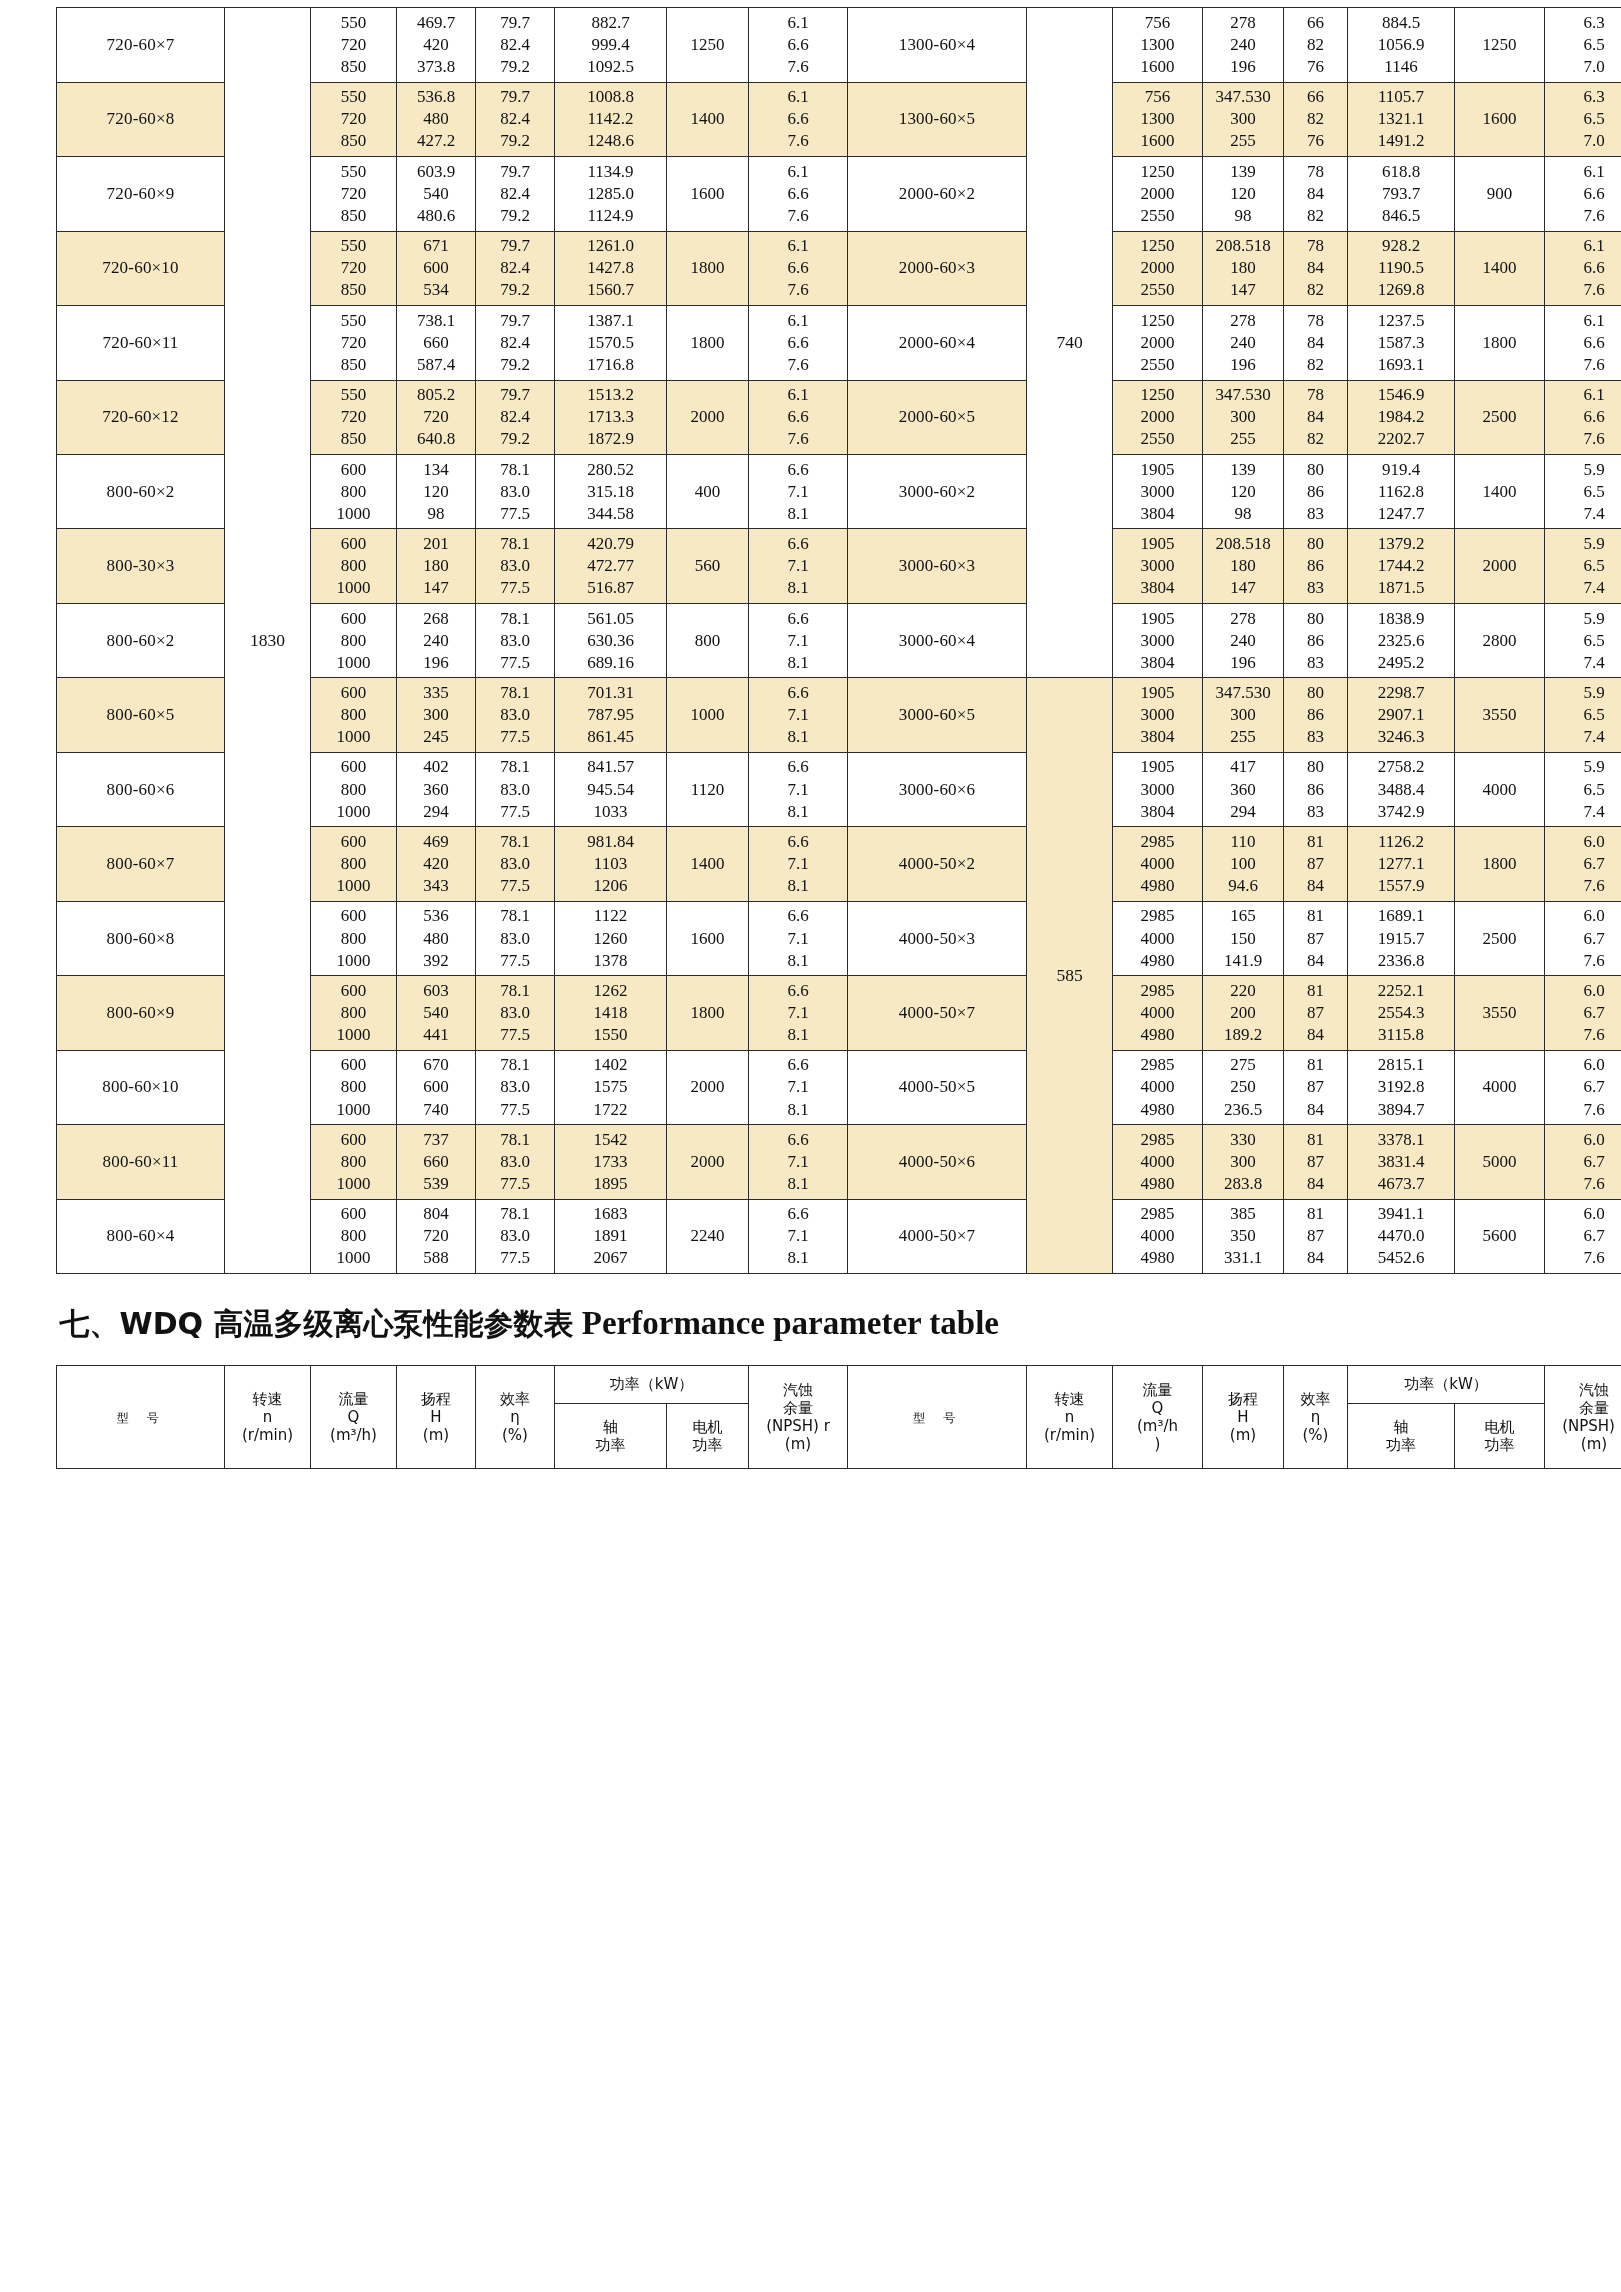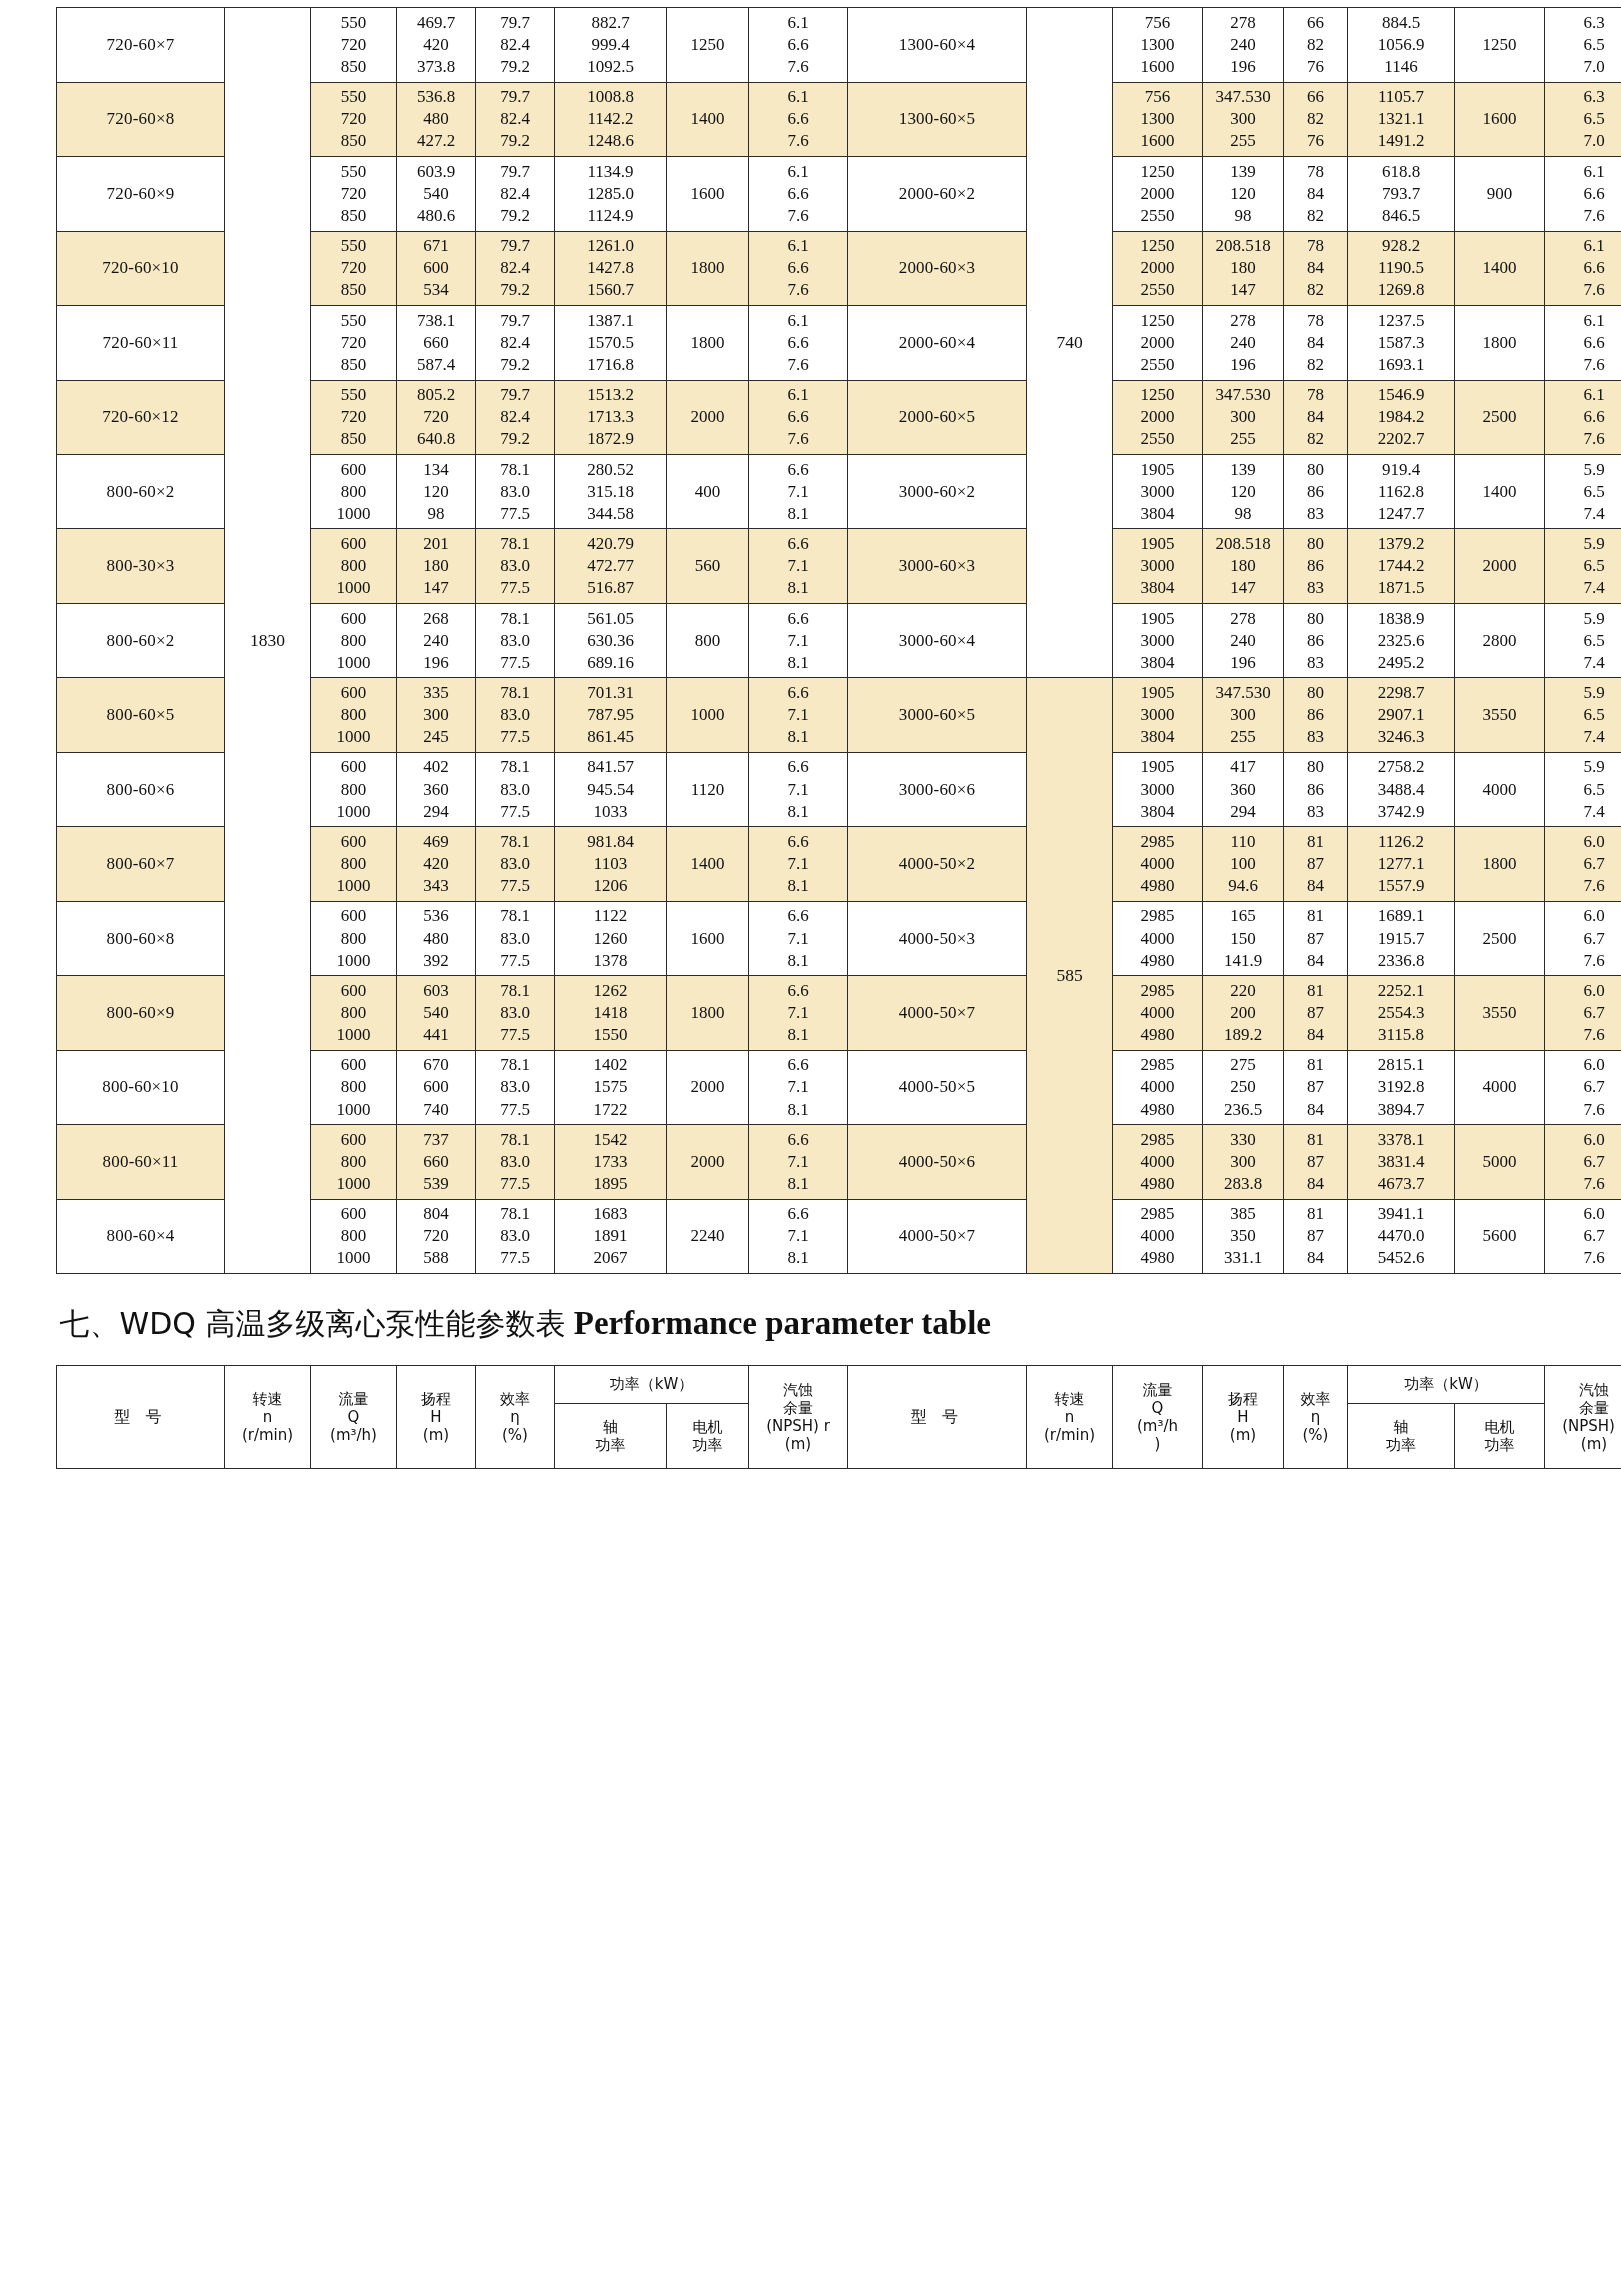--- a/index.html
+++ b/index.html
@@ -54,39 +54,39 @@
   col.c-npsh2{width:99px}
 
   h2.section{
     font-size:33px;
     font-weight:bold;
     margin:30px 0 19.7px 0;
     padding-left:3.6px;
     font-family:"Liberation Serif", serif;
     letter-spacing:0px;
   }
-  h2.section .cn{ font-family:"DejaVu Sans", sans-serif; font-weight:normal; font-size:30px;}
+  h2.section .cn{ font-family:"DejaVu Sans", sans-serif; font-weight:bold; font-size:30px;}
 
   table.hdr{
     border-collapse:collapse;
     table-layout:fixed;
     width:1510px;
   }
   table.hdr td{
     border:0.9px solid #2b2b2b;
     text-align:center;
     vertical-align:middle;
     font-family:"DejaVu Sans", sans-serif;
     font-size:15px;
     line-height:1.2;
     padding:2.7px 0.9px;
   }
   table.hdr td.tall{height:97px;}
   .hd{ white-space:pre-line; font-size:15px;}
-  .hd-model{ font-size:16px; letter-spacing:5.4px; font-family:Liberation Sans, sans-serif;}
+  .hd-model{ font-size:12px; letter-spacing:5.4px; font-family:Liberation Mono, monospace;}
 </style>
 </head>
 <body>
 
 <div class="page">
 
   <table class="main">
     <colgroup>
       <col class="c-model">
         <col class="c-speed">

